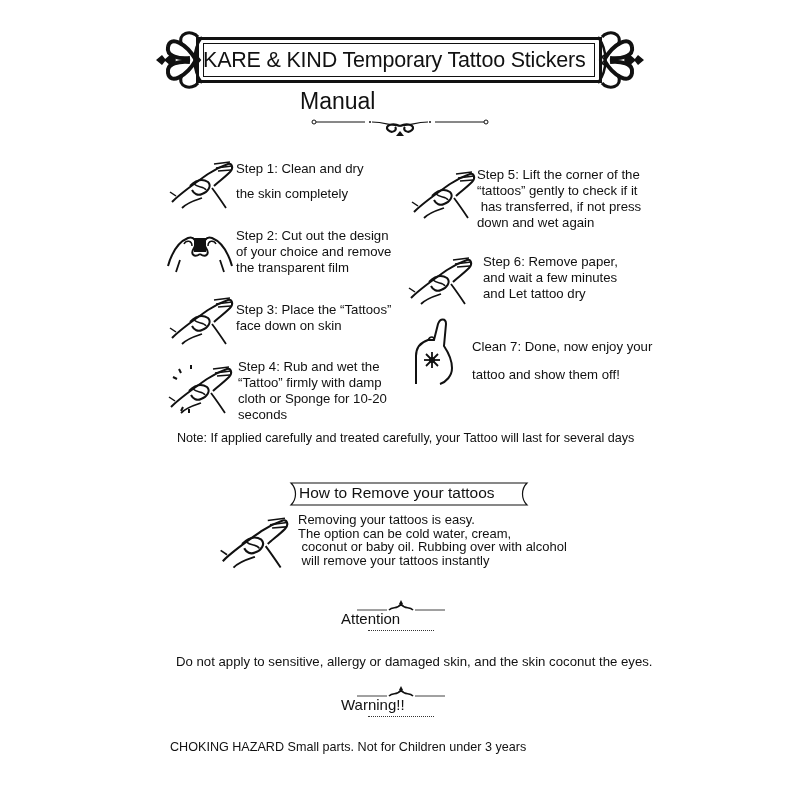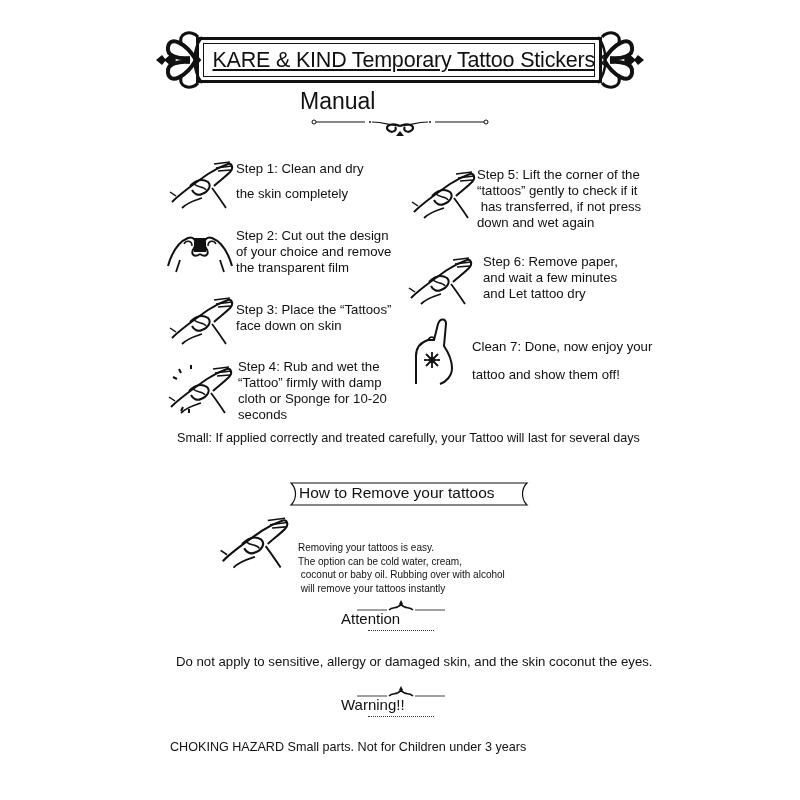--- a/index.html
+++ b/index.html
@@ -4,33 +4,33 @@
 <style>
   html, body { margin: 0; padding: 0; background: #ffffff; }
   body { width: 800px; height: 800px; position: relative; overflow: hidden;
          font-family: "Liberation Sans", "DejaVu Sans", sans-serif; color: #111; }
   .abs { position: absolute; }
   #banner-frame { left: 196px; top: 37px; width: 406px; height: 46px;
                   border: 3px solid #111; box-sizing: border-box; }
   #banner-inner { left: 203px; top: 43px; width: 392px; height: 34px;
                   border: 1.5px solid #111; box-sizing: border-box; }
   #banner-title { left: 203px; top: 43px; width: 392px; height: 34px;
-                  font-size: 21.5px; line-height: 34px; text-align: right; letter-spacing: -0.2px; text-decoration: underline; }
+                  font-size: 21.5px; line-height: 34px; text-align: left; letter-spacing: -0.2px; }
   #manual-title { left: 300px; top: 88px; width: 200px; font-size: 23px; }
   #manual-flourish { left: 310px; top: 112px; }
 
   .step-text { font-size: 13.2px; line-height: 16px; white-space: pre; }
   .icon { position: absolute; }
 
   #note { left: 177px; top: 431px; font-size: 12.6px; white-space: nowrap; }
 
   #remove-banner { left: 289px; top: 482px; width: 240px; height: 24px; }
   #remove-title { left: 299px; top: 482px; width: 222px; height: 22px;
                   font-size: 15.5px; line-height: 22px; }
-  #remove-text { left: 298px; top: 513px; font-size: 10px; line-height: 13.6px; white-space: pre; margin-top: 28px; }
+  #remove-text { left: 298px; top: 513px; font-size: 13px; line-height: 13.6px; white-space: pre; }
 
   .section-head { text-align: left; font-size: 15px; width: 120px; }
   #attention-text { left: 176px; top: 654px; font-size: 13.2px; white-space: nowrap; }
   #warning-text { left: 170px; top: 740px; font-size: 12.6px; white-space: nowrap; }
 </style>
 </head>
 <body>
 
 <svg id="banner-ornaments" class="abs" style="left:150px;top:25px" width="500" height="70" viewBox="0 0 500 70">
 
@@ -140,21 +140,21 @@
     <line x1="12" y1="44" x2="28" y2="44"></line>
       <line x1="20" y1="36" x2="20" y2="52"></line>
     <line x1="14" y1="38" x2="26" y2="50"></line>
       <line x1="26" y1="38" x2="14" y2="50"></line>
   </g>
   <circle cx="20" cy="44" r="3" fill="#111"></circle>
 </svg>
 <div class="abs step-text" style="left:472px;top:339px">Clean 7: Done, now enjoy your</div>
 <div class="abs step-text" style="left:472px;top:367px">tattoo and show them off!</div>
 
-<div id="note" class="abs">Small: If applied correctly and treated carefully, your Tattoo will last for several days</div>
+<div id="note" class="abs">Note: If applied carefully and treated carefully, your Tattoo will last for several days</div>
 
 <svg id="remove-banner" class="abs" width="240" height="24" viewBox="0 0 240 24">
   <path d="M2 1 L238 1 C232 7, 232 17, 238 23 L2 23 C8 17, 8 7, 2 1 Z" fill="#fff" stroke="#111" stroke-width="1.2"></path>
 </svg>
 <div id="remove-title" class="abs">How to Remove your tattoos</div>
 <svg class="icon" style="left:218px;top:514px" width="76" height="60" viewBox="0 0 70 56">
     <use href="#hand"></use>
   </svg>
 <div id="remove-text" class="abs">Removing your tattoos is easy.
 The option can be cold water, cream,

